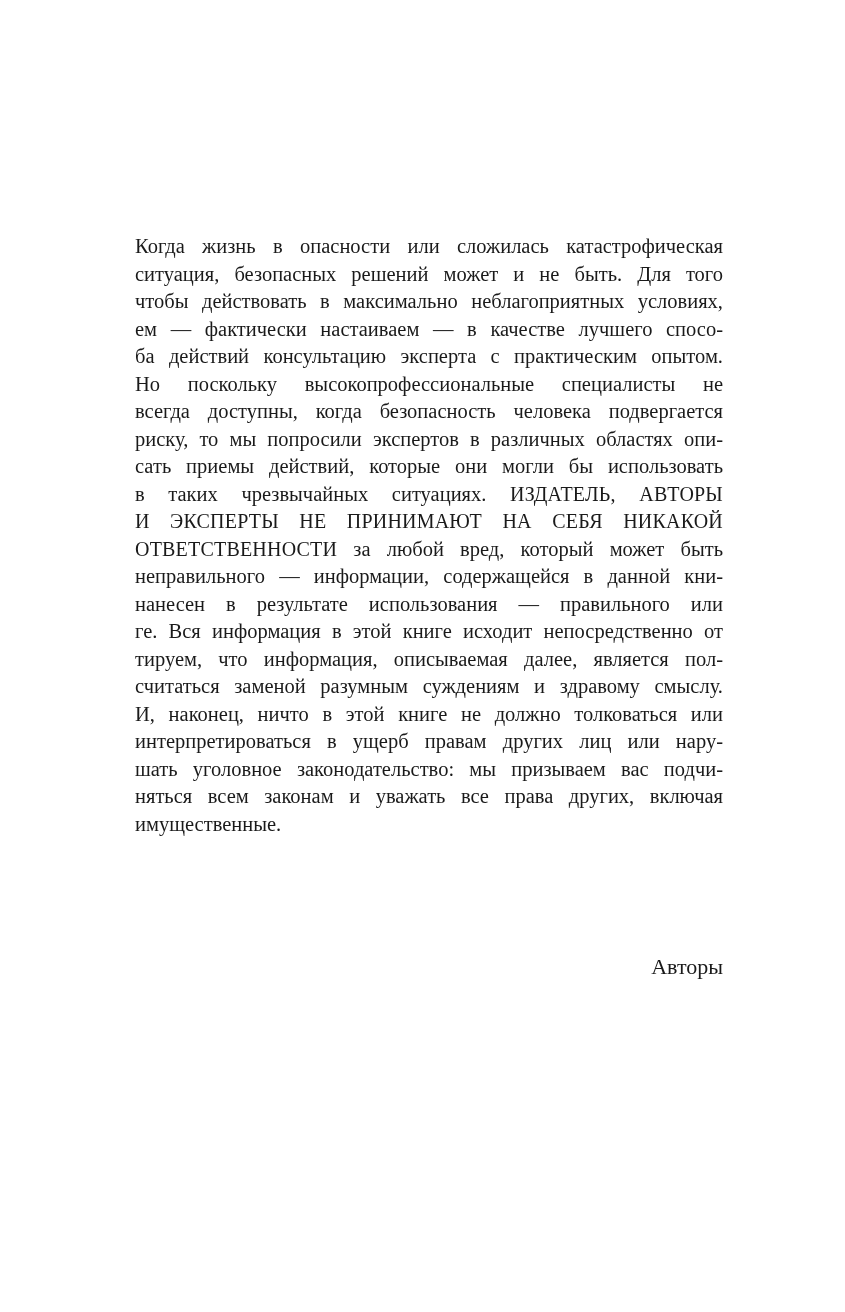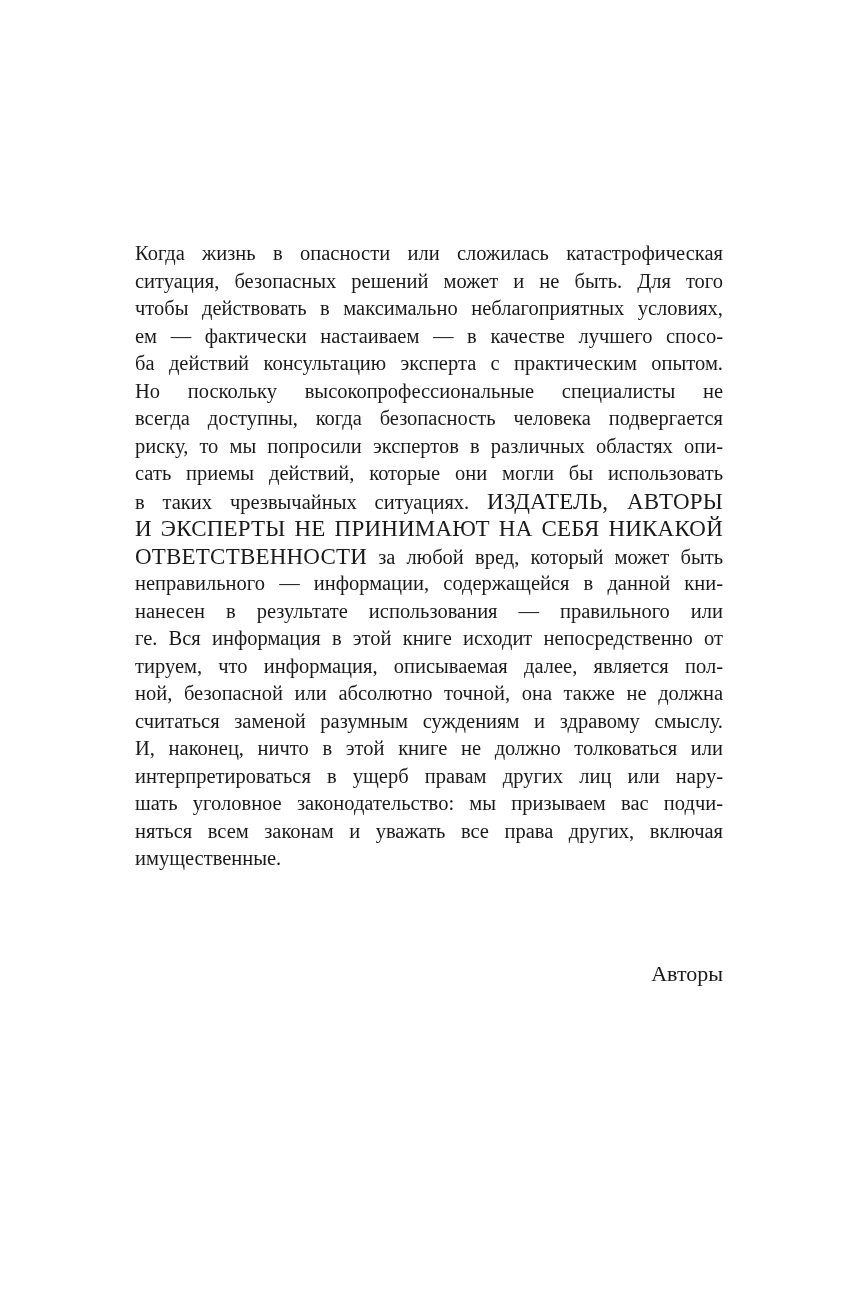--- a/index.html
+++ b/index.html
@@ -11,37 +11,37 @@
     width: 845px;
     height: 1312px;
     position: relative;
     overflow: hidden;
     font-family: "Liberation Serif", "DejaVu Serif", serif;
     color: #1a1a1a;
   }
   .page {
     position: absolute;
     left: 135px;
-    top: 240px;
+    top: 233px;
     width: 588px;
   }
   .line {
     display: block;
     height: 27.5px;
     line-height: 27.5px;
     font-size: 20.5px;
     white-space: nowrap;
     text-align: justify;
     text-align-last: justify;
   }
   .line.last {
     text-align-last: left;
   }
   .caps {
-    font-size: 23px;
+    font-size: 20px;
     letter-spacing: 0.2px;
   }
   .signature {
     position: absolute;
     right: 0;
     top: 720px;
     font-size: 22px;
     line-height: 27.5px;
   }
 </style>
@@ -59,21 +59,20 @@
     <span class="line">всегда доступны, когда безопасность человека подвергается</span>
     <span class="line">риску, то мы попросили экспертов в различных областях опи-</span>
     <span class="line">сать приемы действий, которые они могли бы использовать</span>
     <span class="line"><span>в таких чрезвычайных ситуациях. </span><span class="caps">ИЗДАТЕЛЬ, АВТОРЫ</span></span>
     <span class="line"><span class="caps">И ЭКСПЕРТЫ НЕ ПРИНИМАЮТ НА СЕБЯ НИКАКОЙ</span></span>
     <span class="line"><span class="caps">ОТВЕТСТВЕННОСТИ</span><span> за любой вред, который может быть</span></span>
     <span class="line">неправильного — информации, содержащейся в данной кни-</span>
     <span class="line">нанесен в результате использования — правильного или</span>
     <span class="line">ге. Вся информация в этой книге исходит непосредственно от</span>
     <span class="line">тируем, что информация, описываемая далее, является пол-</span>
-    <span class="line">ной, безопасной или абсолютно точной, она также не должна</span>
     <span class="line">считаться заменой разумным суждениям и здравому смыслу.</span>
     <span class="line">И, наконец, ничто в этой книге не должно толковаться или</span>
     <span class="line">интерпретироваться в ущерб правам других лиц или нару-</span>
     <span class="line">шать уголовное законодательство: мы призываем вас подчи-</span>
     <span class="line">няться всем законам и уважать все права других, включая</span>
     <span class="line last">имущественные.</span>
   </div>
   <div class="signature">Авторы</div>
 </div>
 

